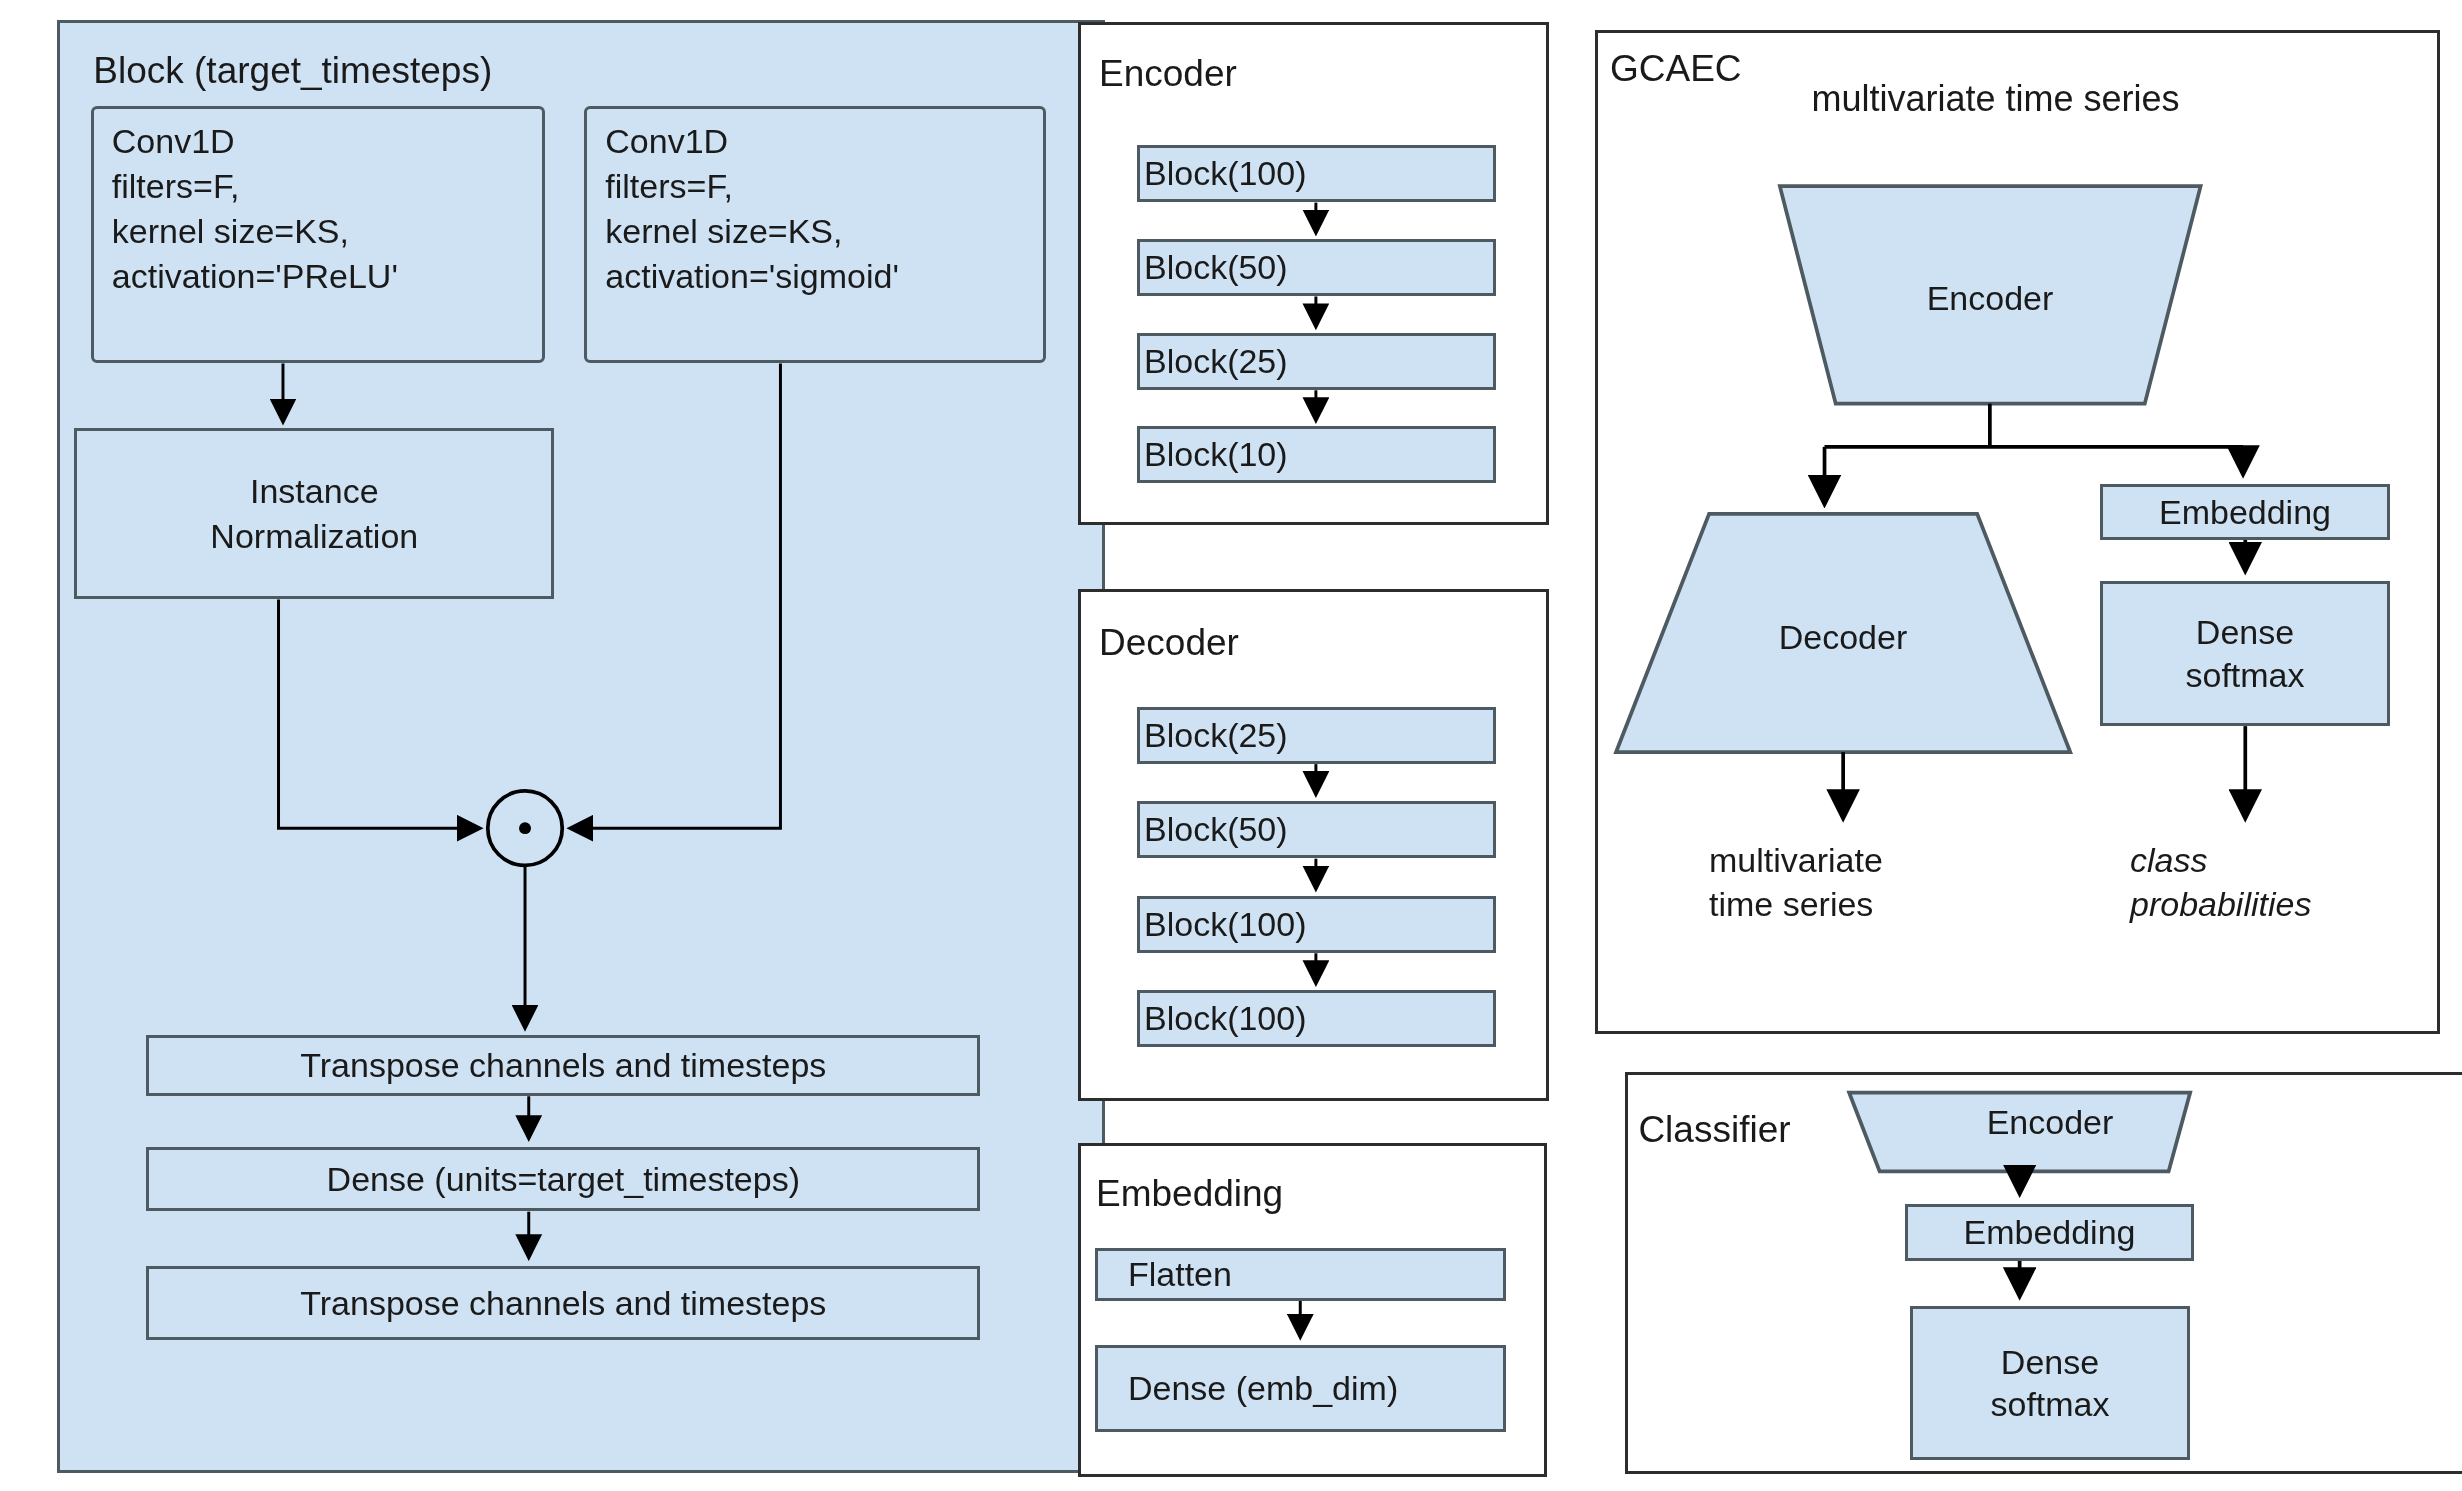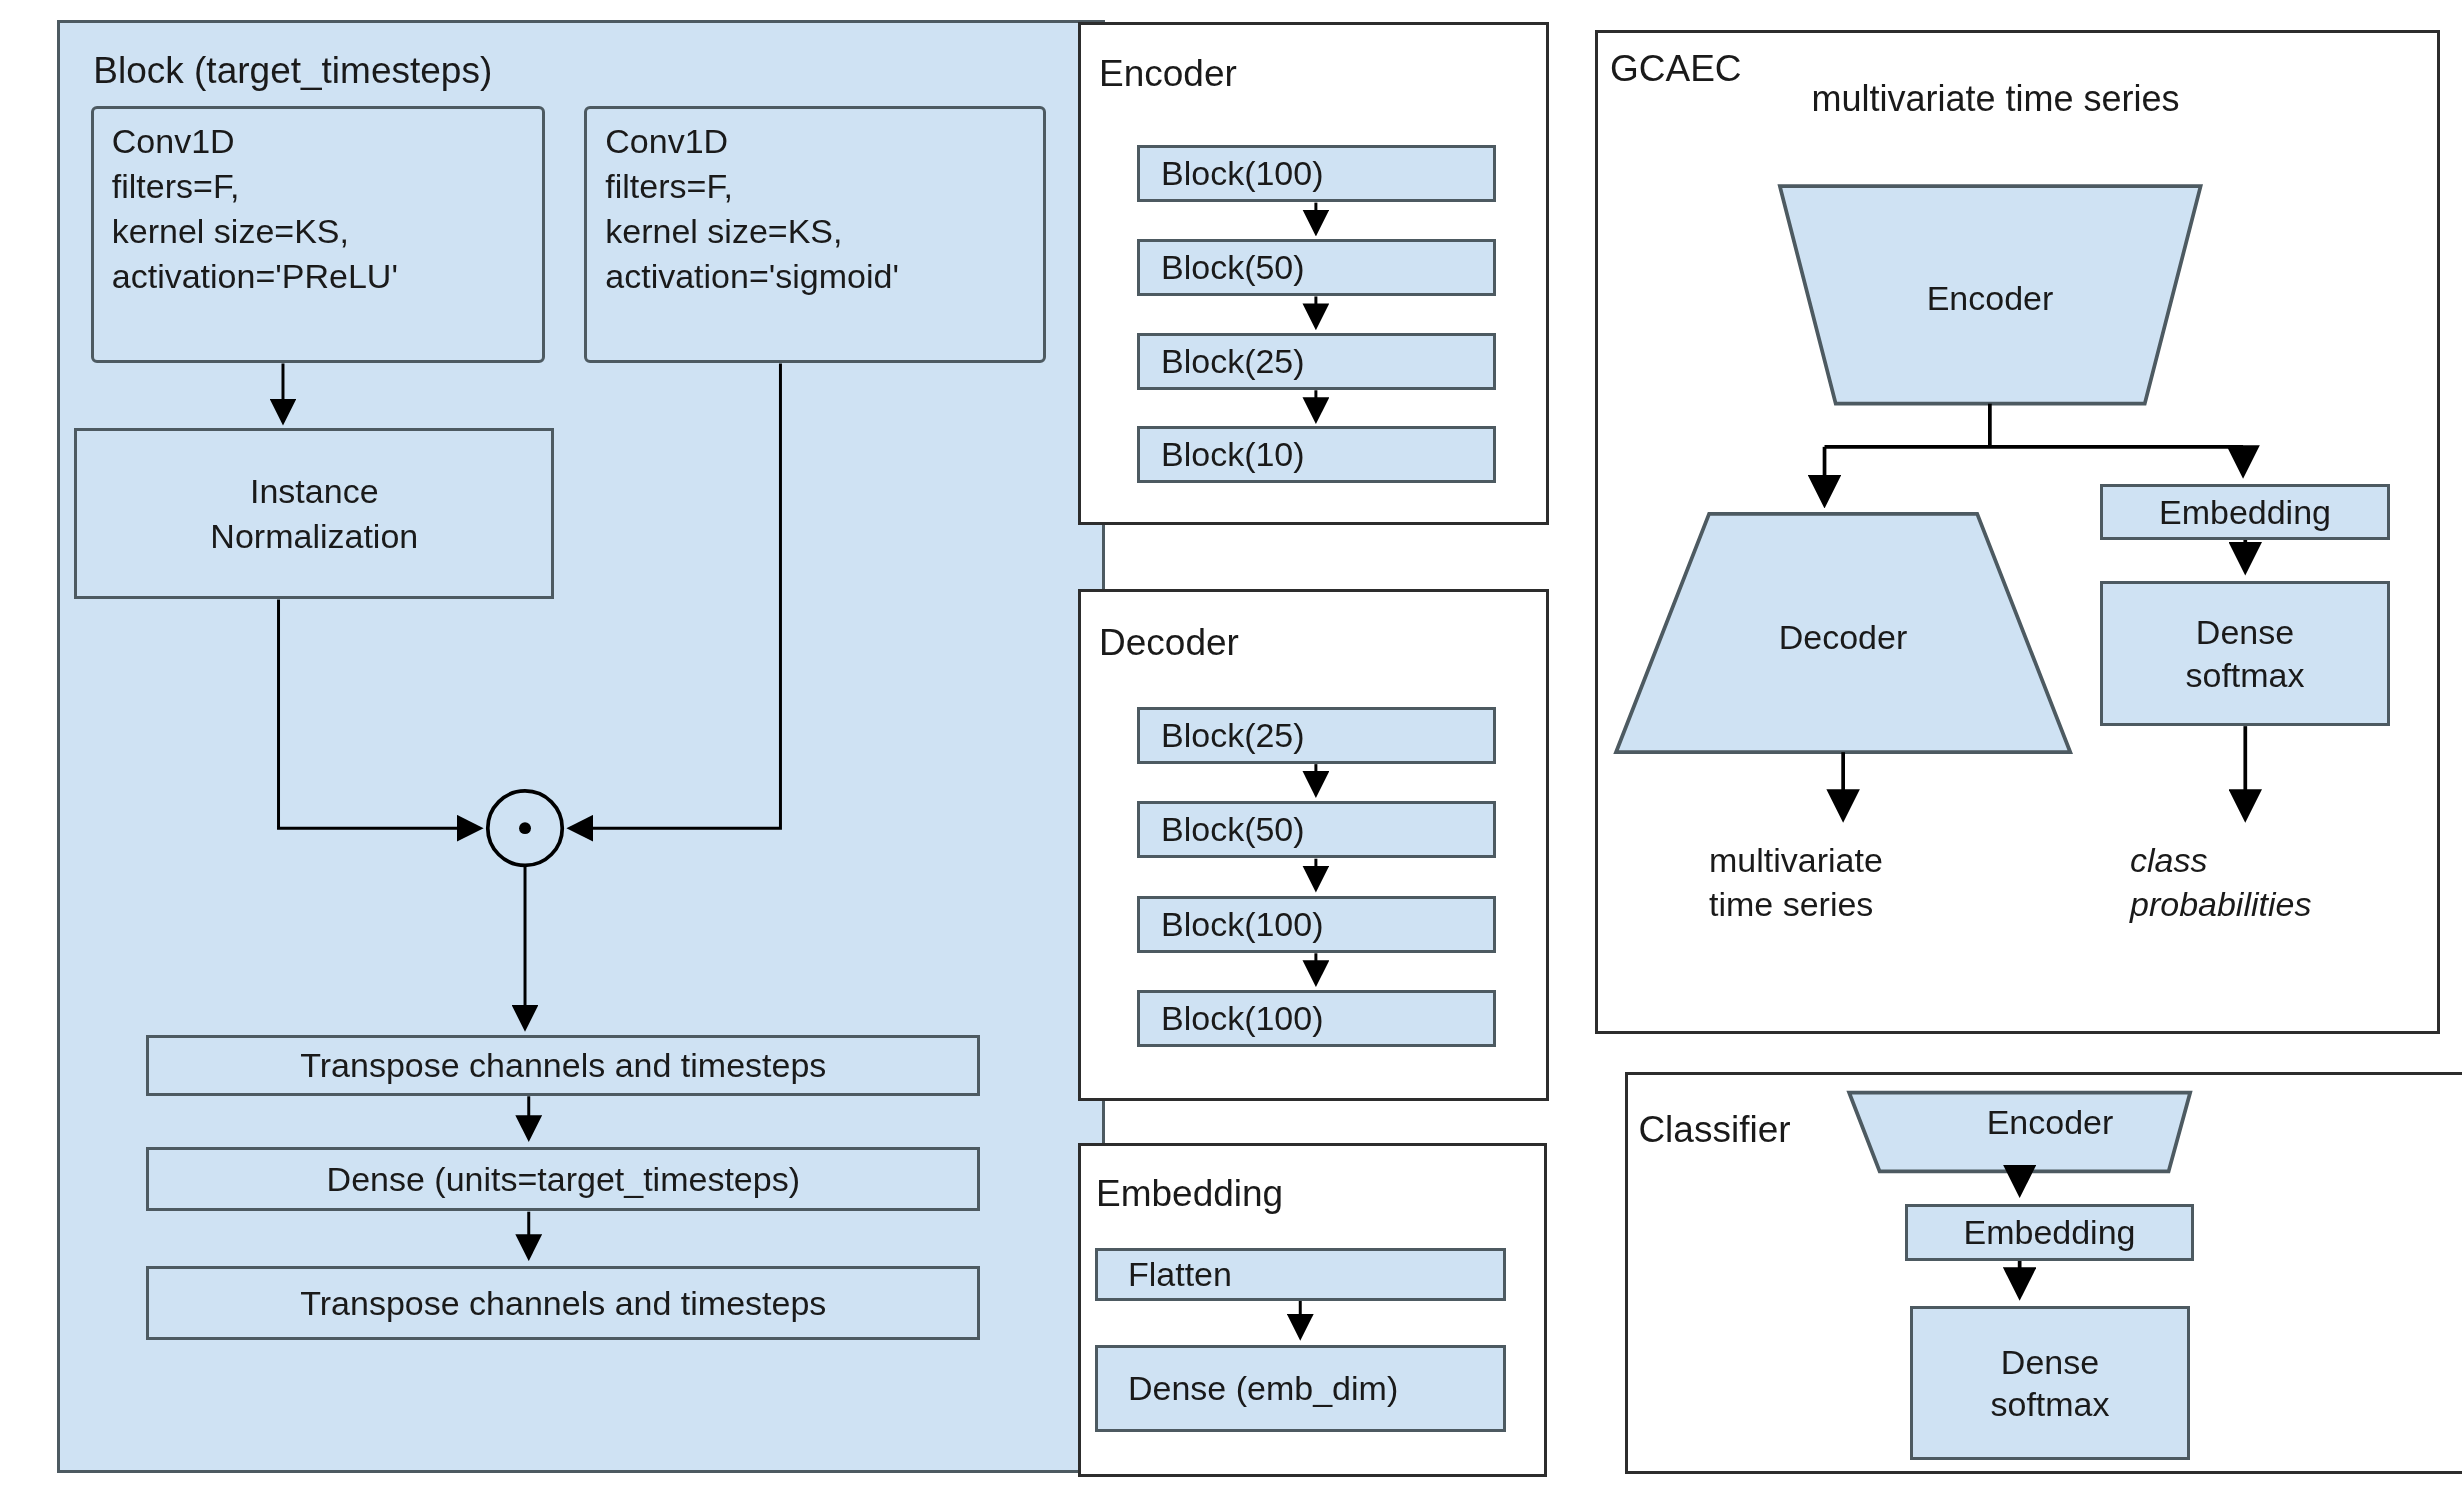--- a/index.html
+++ b/index.html
@@ -4,21 +4,21 @@
 <style>
   html,body{margin:0;padding:0;background:#ffffff;}
   #canvas{position:relative;width:2462px;height:1491px;background:#ffffff;overflow:hidden;
           font-family:"Liberation Sans", sans-serif;color:#1a1a1a;}
   .panel{position:absolute;box-sizing:border-box;}
   .panel.blue{background:#cfe2f3;border:3px solid #4d5a61;}
   .panel.white{background:#ffffff;border:3.7px solid #2d2d2d;}
   .panel-title{position:absolute;font-size:37px;white-space:nowrap;z-index:3;}
   .box{position:absolute;box-sizing:border-box;border:3px solid #4d5a61;background:#cfe2f3;
        display:flex;align-items:center;font-size:34px;z-index:3;}
-  .box.left{justify-content:flex-start;padding-left:21px;}
+  .box.left{justify-content:flex-start;padding-left:4px;}
   .box.center{justify-content:center;text-align:center;}
   .box.topleft{align-items:flex-start;justify-content:flex-start;padding:10.4px 0 0 18px;border-radius:6px;}
   .multiline{white-space:pre-line;line-height:1.32;}
   .freelabel{position:absolute;font-size:34px;z-index:3;line-height:1.3;}
   .trap-label{position:absolute;z-index:3;font-size:34px;display:flex;align-items:center;
               justify-content:center;text-align:center;}
   #wires{position:absolute;left:0;top:0;z-index:2;pointer-events:none;}
 </style>
 </head>
 <body>

